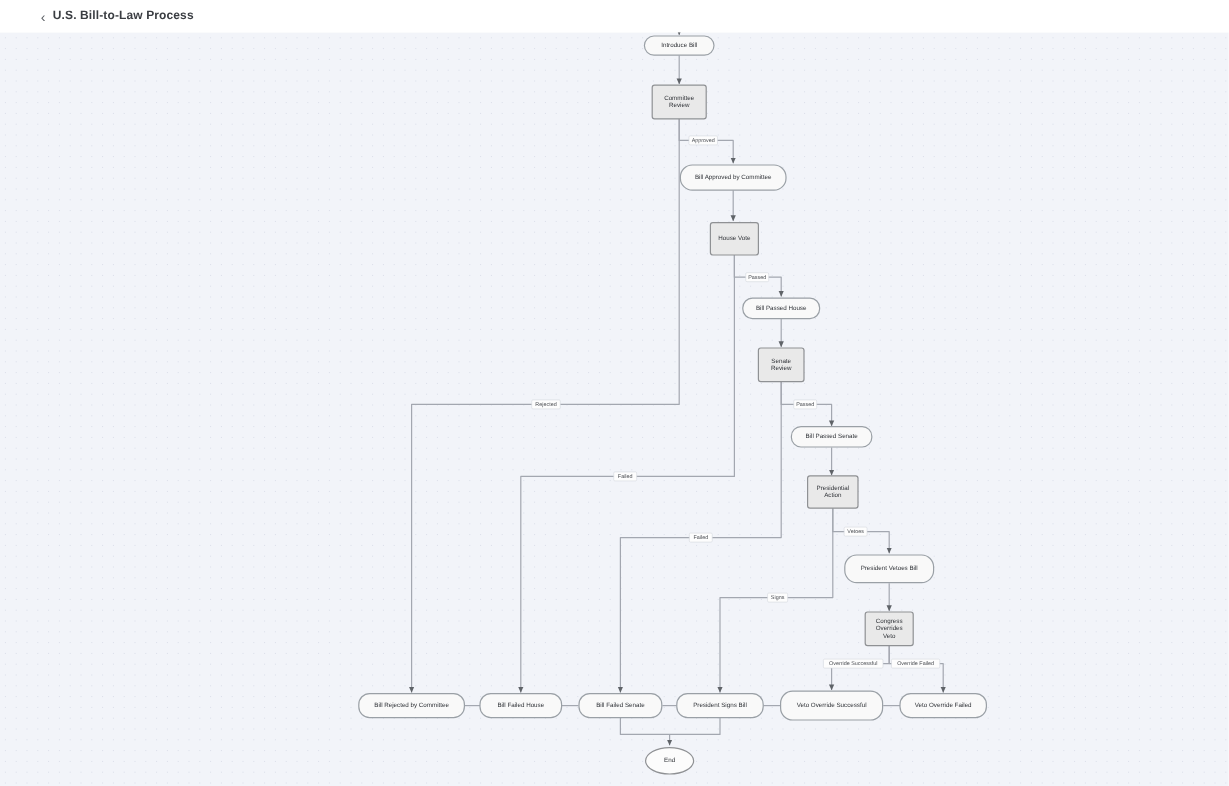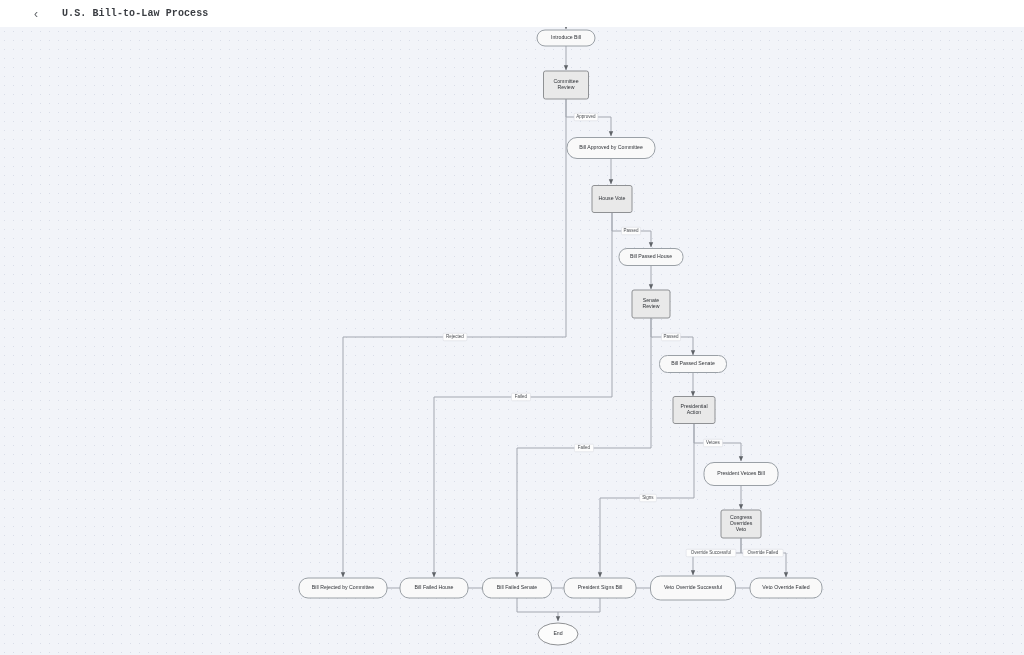--- a/index.html
+++ b/index.html
@@ -17,24 +17,23 @@
     display: flex; align-items: center;
     z-index: 5;
   }
   .back-btn {
     width: 16px; height: 16px; margin-left: 28px;
     display: flex; align-items: center; justify-content: center;
     color: #5f6368; font-size: 12px; line-height: 1;
     cursor: pointer; user-select: none;
   }
   .title {
-    margin-left: 18px;
+    margin-left: 0;
     font-size: 10px; font-weight: 600; color: #3a3d42;
     letter-spacing: 0.1px;
-    font-family: Liberation Mono, monospace;
   }
 
   .canvas {
     position: absolute; top: 27px; left: 0; right: 0; bottom: 0;
     background-color: #f2f4f9;
     background-image: radial-gradient(#d9dde8 0.6px, transparent 0.7px);
     background-size: 9px 9px;
   }
 
   svg.diagram { position: absolute; top: 0; left: 0; z-index: 2; }

